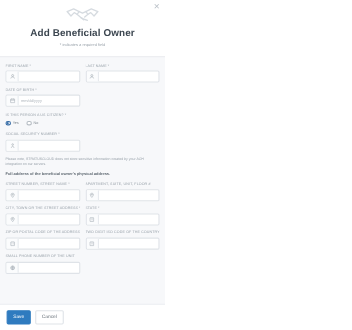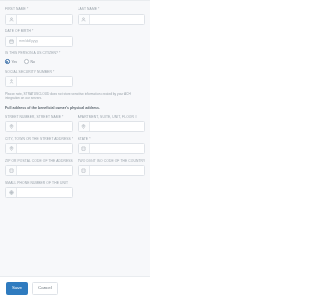--- a/index.html
+++ b/index.html
@@ -108,20 +108,39 @@
     font-family: "Liberation Sans", sans-serif;
   }
   .btn-primary { background: #2f7bbf; color: #fff; border-color: #2f7bbf; }
   .btn-default { background: #fff; color: #6b747c; border-color: #dfe3e8; }
 </style>
 </head>
 <body>
 
 <div class="modal">
 
+  <div class="header">
+    <div class="close-btn">✕</div>
+
+    <div class="logo-wrap">
+      <svg width="34" height="17" viewBox="0 0 68 34">
+        <g fill="none" stroke="#d6dbe0" stroke-width="2.4" stroke-linecap="round" stroke-linejoin="round">
+          <path d="M6 11 L18 6 L28 11 L24 16 L19 13 L13 19 L6 11 Z"></path>
+          <path d="M62 11 L50 6 L40 11 L44 16 L49 13 L55 19 L62 11 Z"></path>
+          <path d="M28 11 L34 14 L40 11"></path>
+          <path d="M24 16 L31 22 L37 25 L43 27"></path>
+          <path d="M31 22 L36 26"></path>
+          <path d="M44 16 L38 21"></path>
+        </g>
+      </svg>
+    </div>
+
+    <div class="modal-title">Add Beneficial Owner</div>
+    <div class="modal-sub">* indicates a required field</div>
+  </div>
 
   <div class="body">
 
     <div class="row">
       <div class="col">
         <div class="f-label">FIRST NAME *</div>
         <div class="input-group">
           <span class="igi">
             <svg width="5" height="5" viewBox="0 0 12 12">
                 <g fill="none" stroke="#9aa3ab" stroke-width="1.1">

